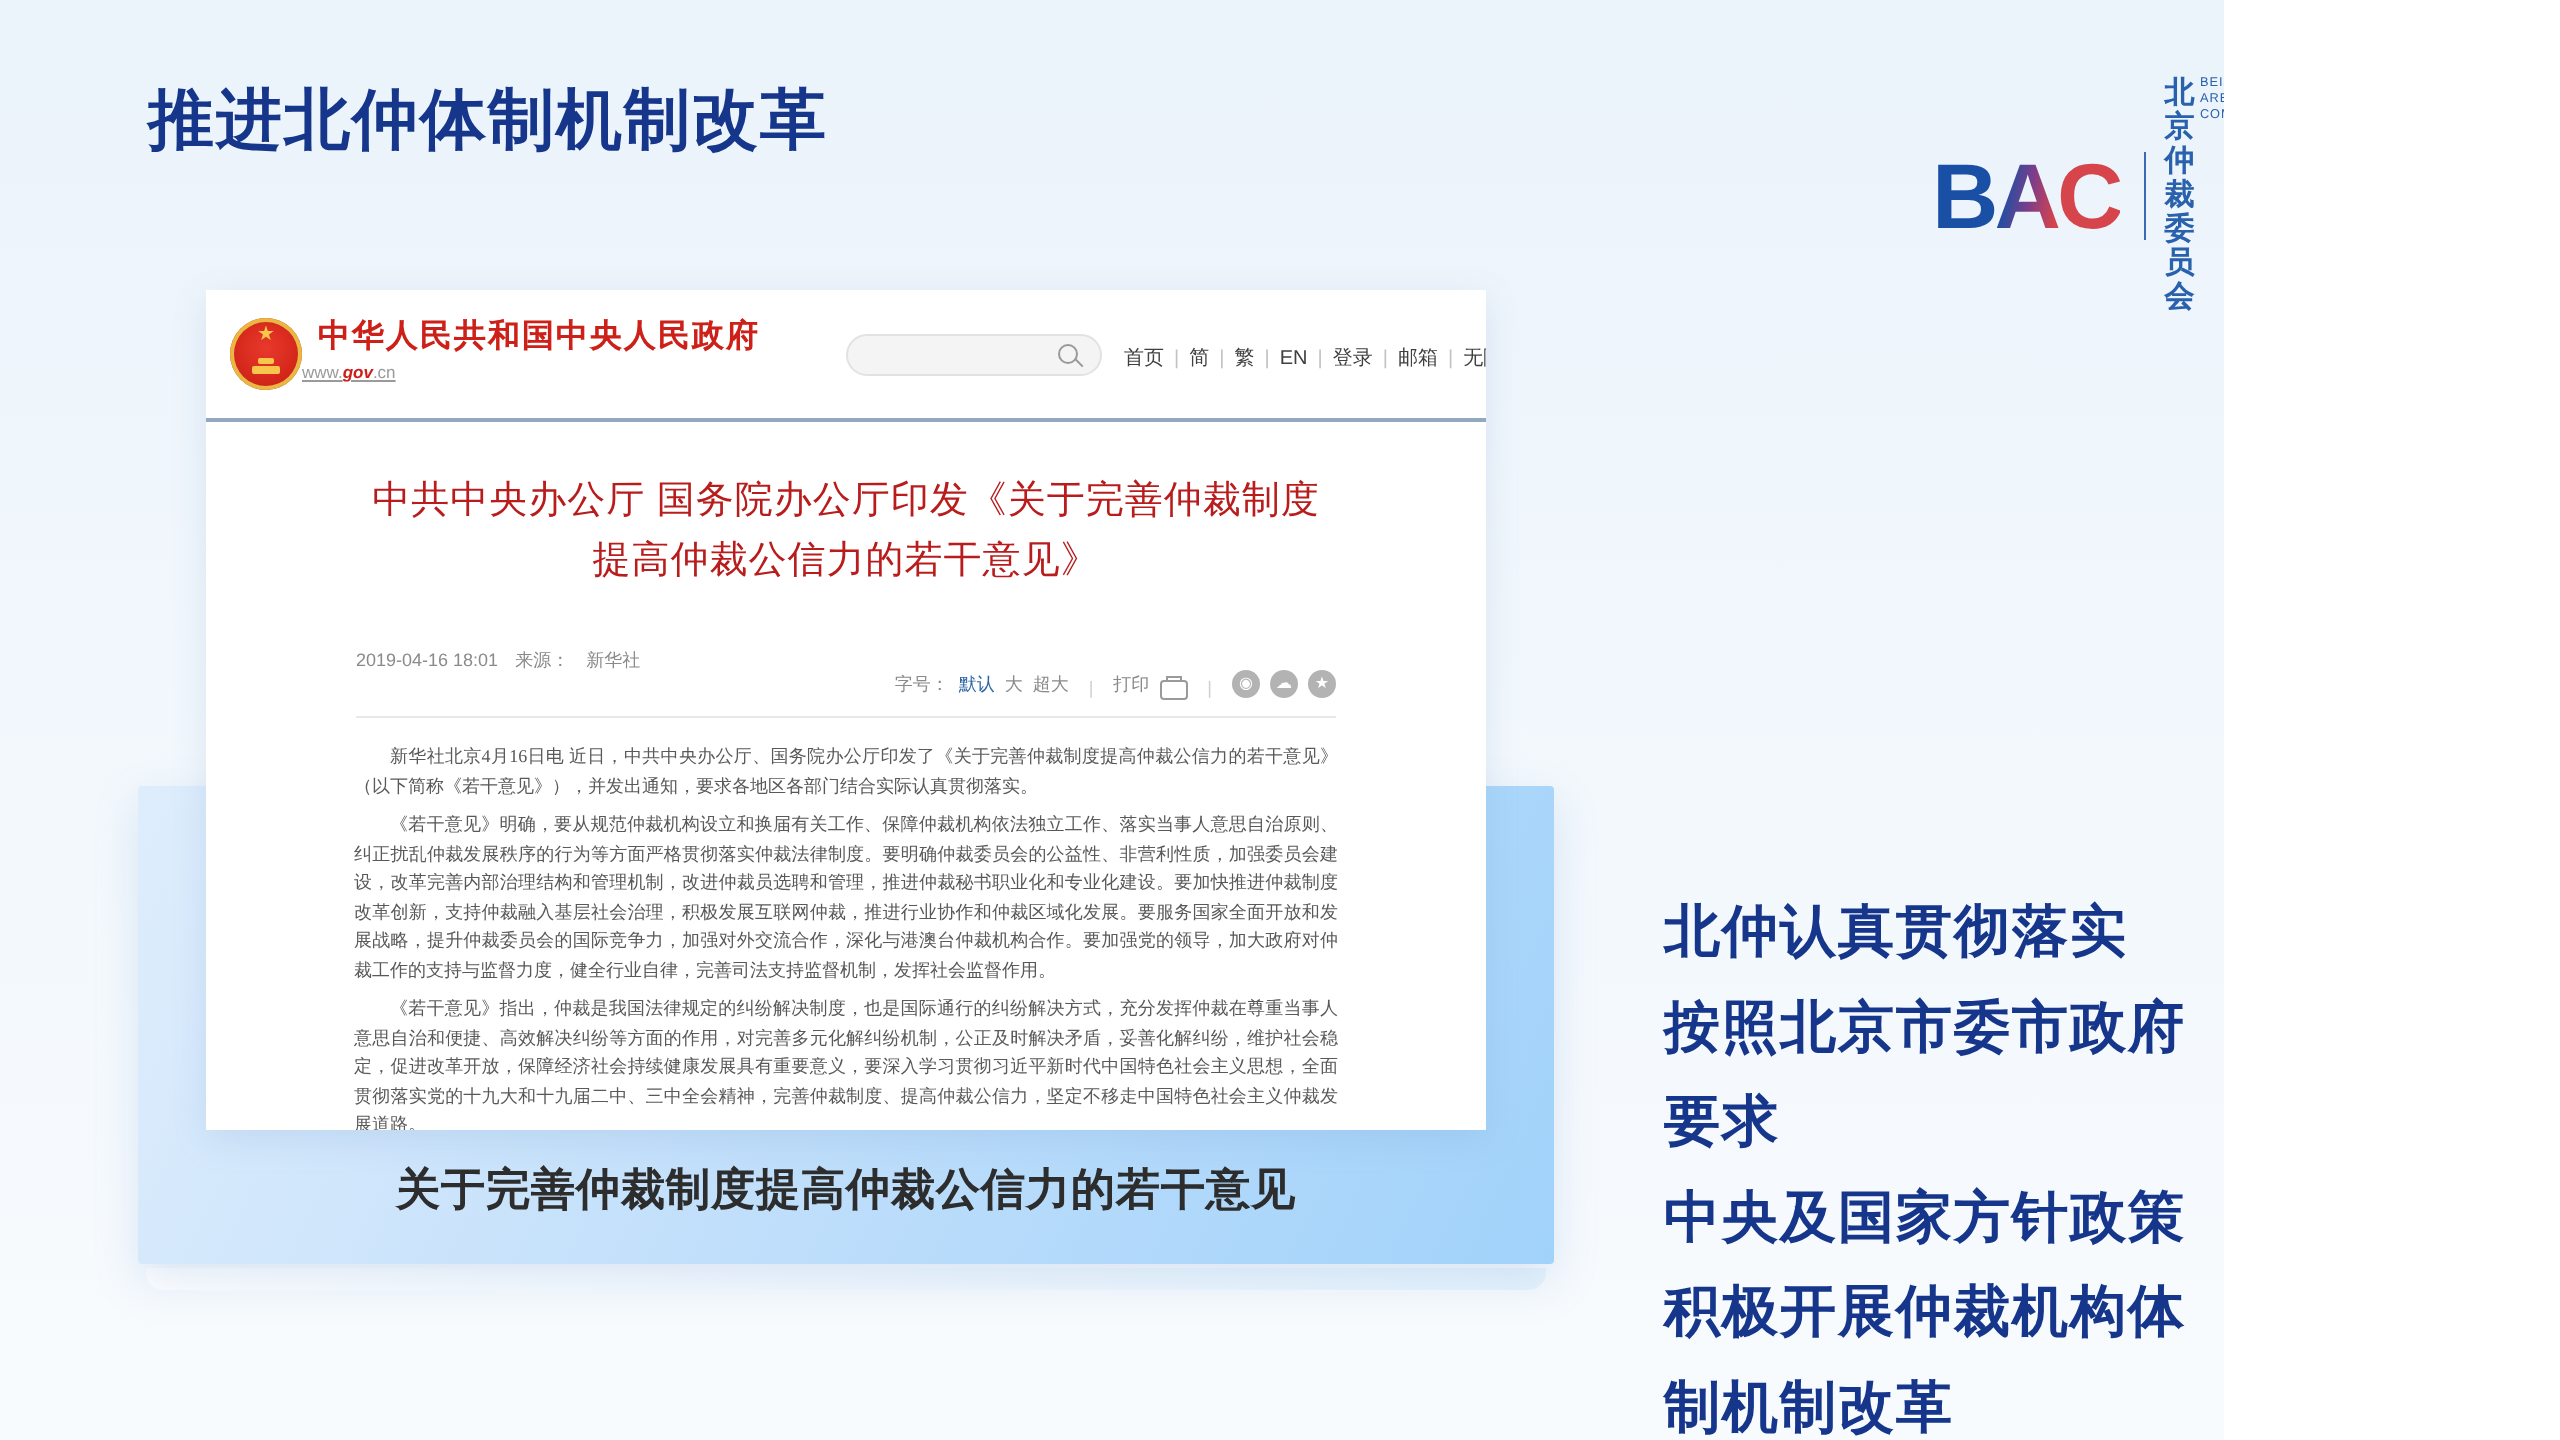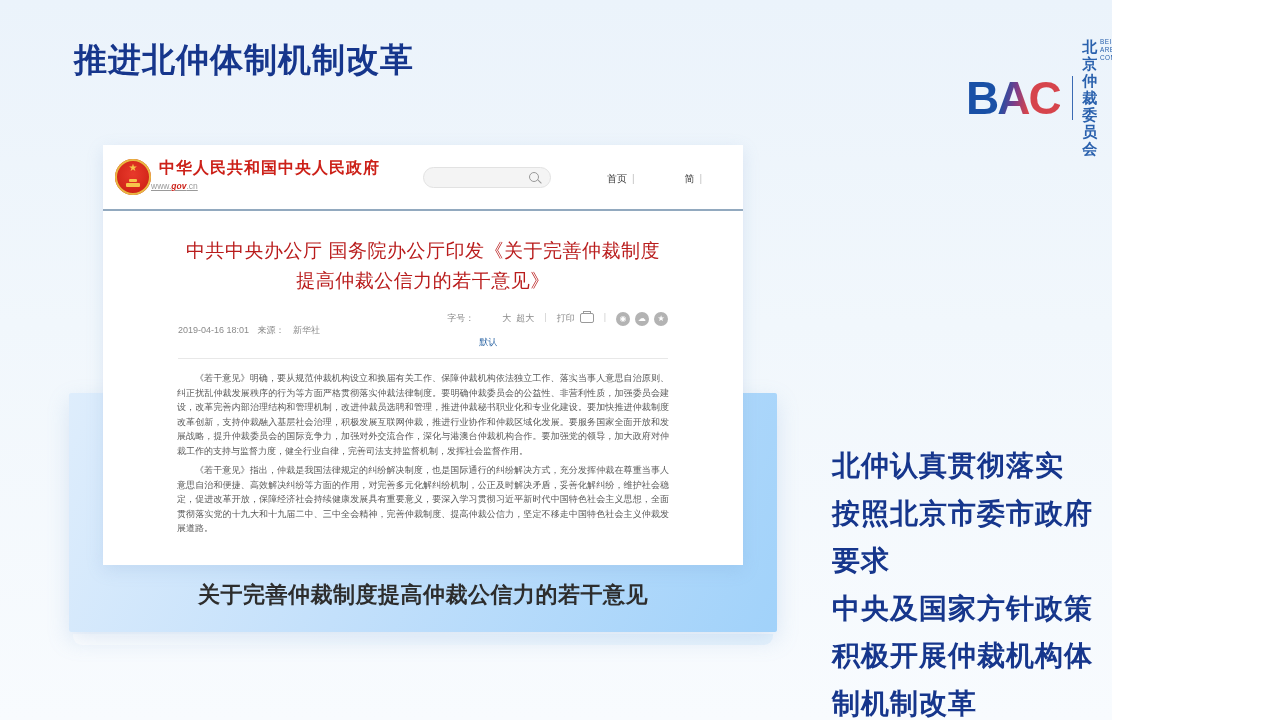--- a/index.html
+++ b/index.html
@@ -46,30 +46,30 @@
   .gov-name{position:absolute;left:56px;top:13px;font-size:16px;font-weight:800;color:#cc2018;letter-spacing:1px;}
   .gov-url{position:absolute;left:48px;top:36px;font-size:8.5px;color:#9a9a9a;text-decoration:underline;}
   .gov-url b{color:#cc2018;font-style:italic;}
   .gov-search{position:absolute;left:320px;top:22px;width:128px;height:21px;border-radius:11px;
               background:#f4f4f4;border:1px solid #e2e2e2;box-sizing:border-box;padding:0 26px 0 10px;
               font-size:9px;outline:none;}
   .search-icon{position:absolute;left:426px;top:27px;width:8px;height:8px;border:1.4px solid #999;border-radius:50%;}
   .search-icon::after{content:'';position:absolute;width:5px;height:1.4px;background:#999;
                       right:-4px;bottom:-1px;transform:rotate(45deg);}
   .gov-nav{position:absolute;left:459px;top:27px;font-size:10px;color:#404040;white-space:nowrap;}
-  .gov-nav span{cursor:pointer;margin-left:45px;}
+  .gov-nav span{cursor:pointer;}
   .gov-nav span:not(:last-child)::after{content:'|';color:#c2c2c2;margin:0 5px;}
 
   
   .a-title{padding-top:25px;text-align:center;font-size:19px;line-height:30px;color:#b91c1c;
            font-weight:500;letter-spacing:.5px;}
   .meta{display:flex;justify-content:space-between;align-items:center;margin:16px 75px 0 75px;
         font-size:9px;color:#8a8a8a;}
   .meta-left span{margin-right:6px;}
-  .meta-right{display:flex;align-items:flex-start;gap:5px;}
+  .meta-right{display:flex;align-items:flex-end;gap:5px;}
   .font-default{color:#2d66a5;font-weight:400;margin-top:24px;}
   .meta-sep{color:#cfcfcf;margin:0 5px;}
   .print-icon{display:inline-block;width:12px;height:8px;border:1px solid #9a9a9a;border-radius:2px;
               position:relative;top:1px;}
   .print-icon::before{content:'';position:absolute;left:2px;top:-3px;width:6px;height:2px;
                       border:1px solid #9a9a9a;border-bottom:none;}
   .share-icon{width:14px;height:14px;border-radius:50%;background:#b3b3b3;color:#fff;
               display:inline-flex;align-items:center;justify-content:center;font-size:8px;line-height:14px;
               cursor:pointer;}
   .meta-line{margin:9px 75px 0 75px;border:none;border-top:1px solid #e8e8e8;}
@@ -141,20 +141,21 @@
         <span class="meta-sep">|</span>
         <span class="share-icon">◉</span>
         <span class="share-icon">☁</span>
         <span class="share-icon">★</span>
       </div>
     </div>
 
     <hr class="meta-line">
 
     <div class="a-body">
+      <p>新华社北京4月16日电 近日，中共中央办公厅、国务院办公厅印发了《关于完善仲裁制度提高仲裁公信力的若干意见》（以下简称《若干意见》），并发出通知，要求各地区各部门结合实际认真贯彻落实。</p>
       <p>《若干意见》明确，要从规范仲裁机构设立和换届有关工作、保障仲裁机构依法独立工作、落实当事人意思自治原则、纠正扰乱仲裁发展秩序的行为等方面严格贯彻落实仲裁法律制度。要明确仲裁委员会的公益性、非营利性质，加强委员会建设，改革完善内部治理结构和管理机制，改进仲裁员选聘和管理，推进仲裁秘书职业化和专业化建设。要加快推进仲裁制度改革创新，支持仲裁融入基层社会治理，积极发展互联网仲裁，推进行业协作和仲裁区域化发展。要服务国家全面开放和发展战略，提升仲裁委员会的国际竞争力，加强对外交流合作，深化与港澳台仲裁机构合作。要加强党的领导，加大政府对仲裁工作的支持与监督力度，健全行业自律，完善司法支持监督机制，发挥社会监督作用。</p>
       <p>《若干意见》指出，仲裁是我国法律规定的纠纷解决制度，也是国际通行的纠纷解决方式，充分发挥仲裁在尊重当事人意思自治和便捷、高效解决纠纷等方面的作用，对完善多元化解纠纷机制，公正及时解决矛盾，妥善化解纠纷，维护社会稳定，促进改革开放，保障经济社会持续健康发展具有重要意义，要深入学习贯彻习近平新时代中国特色社会主义思想，全面贯彻落实党的十九大和十九届二中、三中全会精神，完善仲裁制度、提高仲裁公信力，坚定不移走中国特色社会主义仲裁发展道路。</p>
     </div>
   </div>
 
   <div class="caption">关于完善仲裁制度提高仲裁公信力的若干意见</div>
 
   <div class="bullets">
     <div class="bullet-line">北仲认真贯彻落实</div>
     <div class="bullet-line">按照北京市委市政府要求</div>

